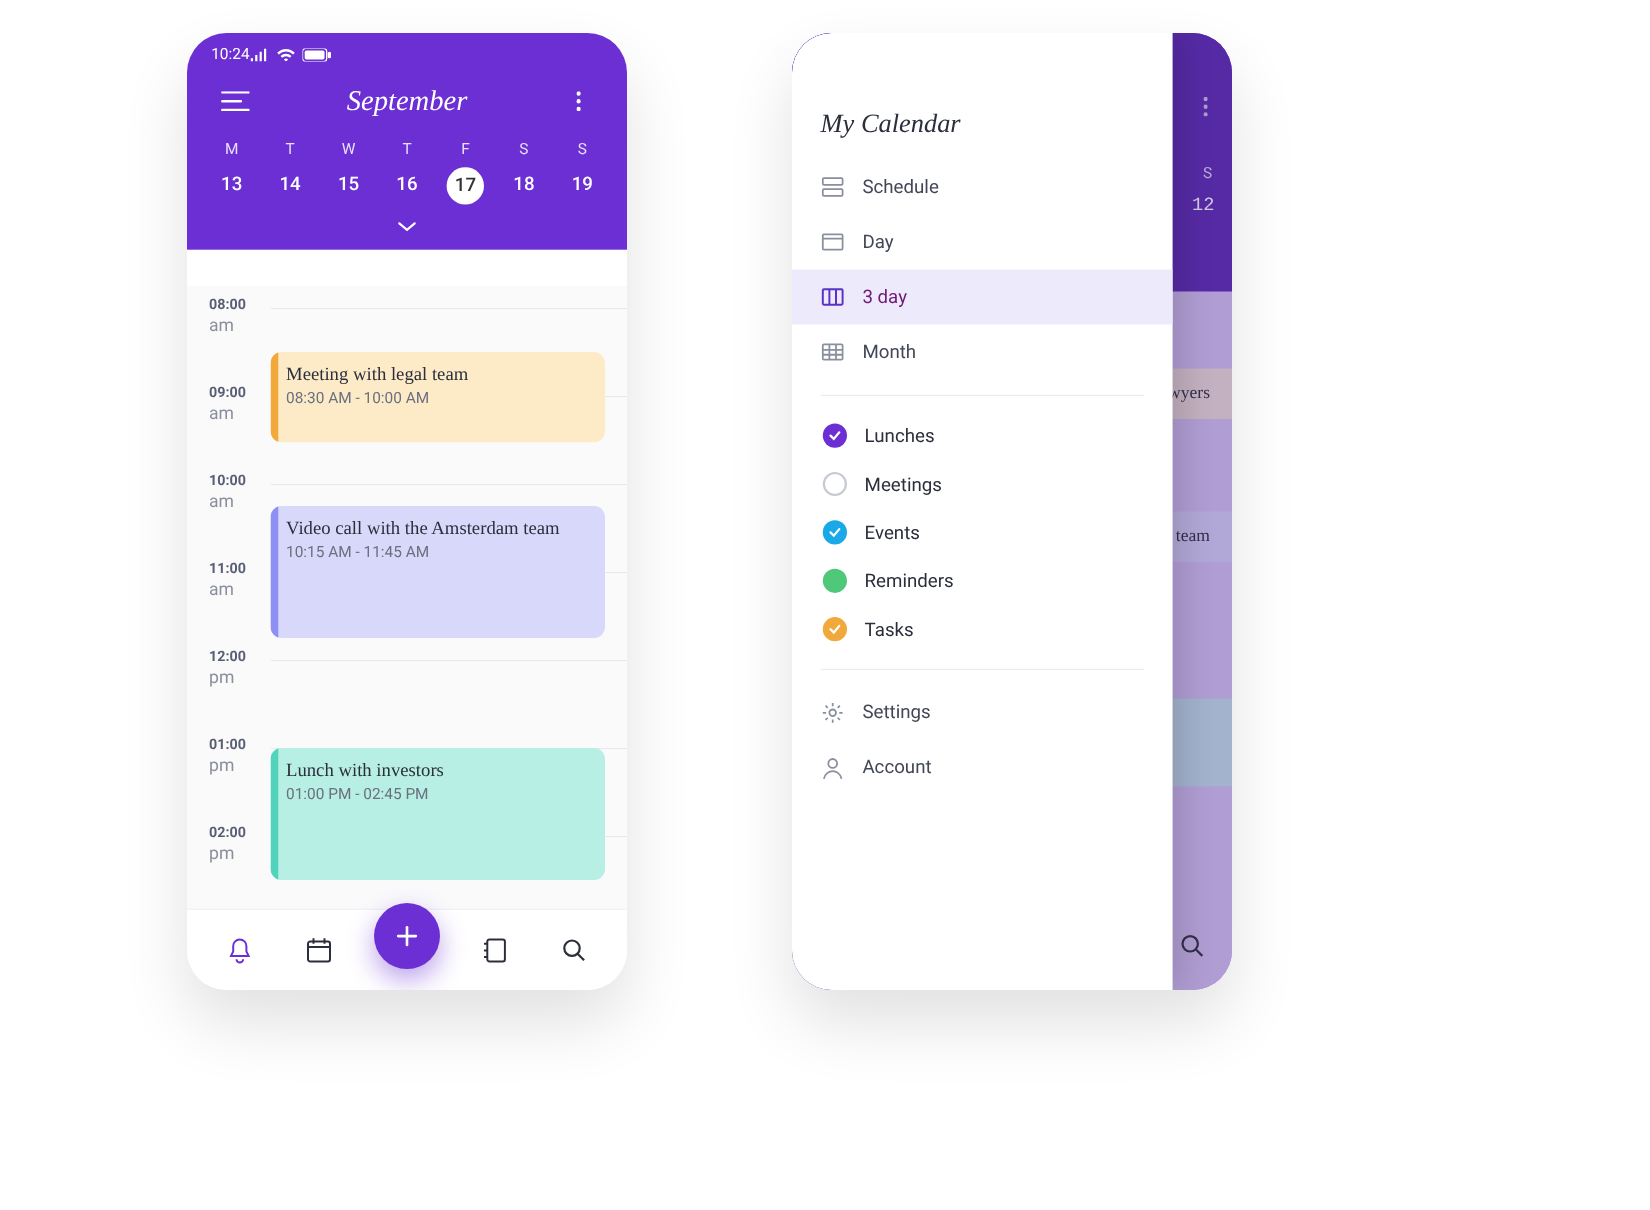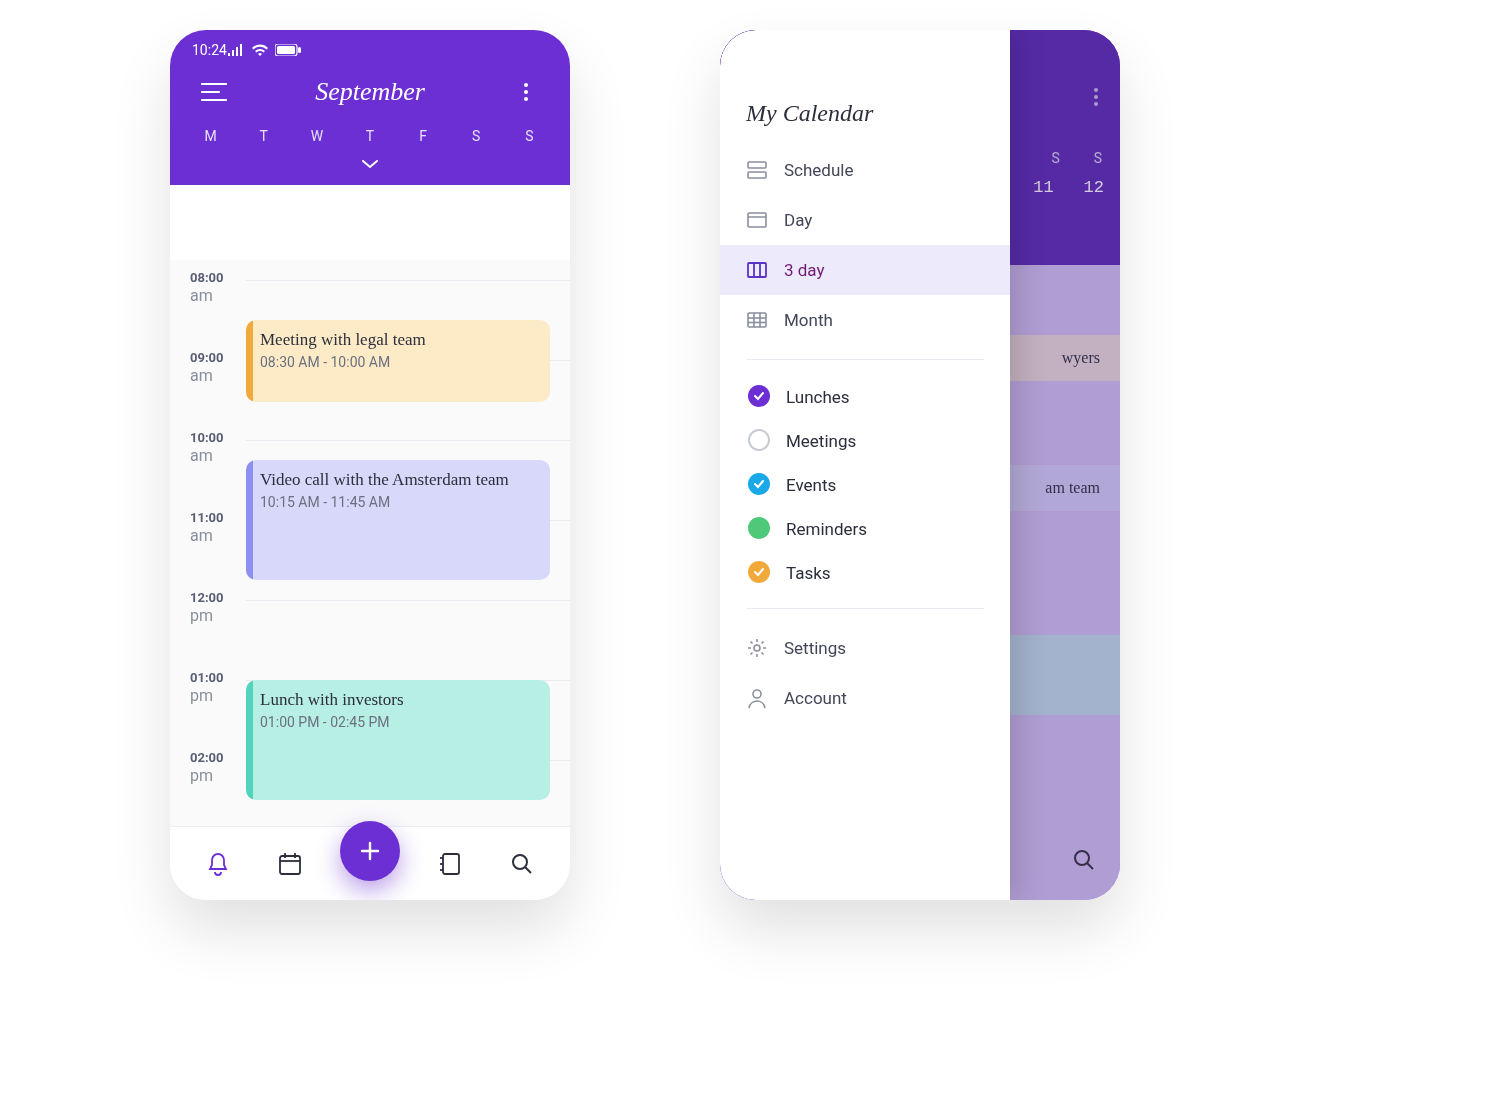--- a/index.html
+++ b/index.html
@@ -180,21 +180,21 @@
 
   .overlay-scrim {
     position:absolute; inset:0;
     background:rgba(70,50,120,0.25);
     z-index:3;
   }
 
   .drawer {
     position:absolute;
     top:0; bottom:0; left:0;
-    width:290px;
+    width:346px;
     background:#fff;
     z-index:4;
     padding: 70px 0 20px;
     border-radius: 36px 0 0 36px;
     box-shadow: 8px 0 30px rgba(0,0,0,.15);
     overflow-y:auto;
   }
   .drawer-title {
     font-family: Georgia, serif;
     font-style: italic;
@@ -277,20 +277,29 @@
     </div>
 
     <div class="week-row">
       <div>M</div>
       <div>T</div>
       <div>W</div>
       <div>T</div>
       <div>F</div>
       <div>S</div>
       <div>S</div>
+    </div>
+    <div class="date-row">
+      <div class="date-cell">13</div>
+      <div class="date-cell">14</div>
+      <div class="date-cell">15</div>
+      <div class="date-cell">16</div>
+      <div class="date-cell selected">17</div>
+      <div class="date-cell">18</div>
+      <div class="date-cell">19</div>
     </div>
     <div class="chevron-down">
       <svg width="18" height="10" viewBox="0 0 18 10" stroke="#fff" stroke-width="2" fill="none" stroke-linecap="round">
           <polyline points="2,2 9,8 16,2"></polyline>
         </svg>
     </div>
   </div>
 
   <div class="timeline">
 

